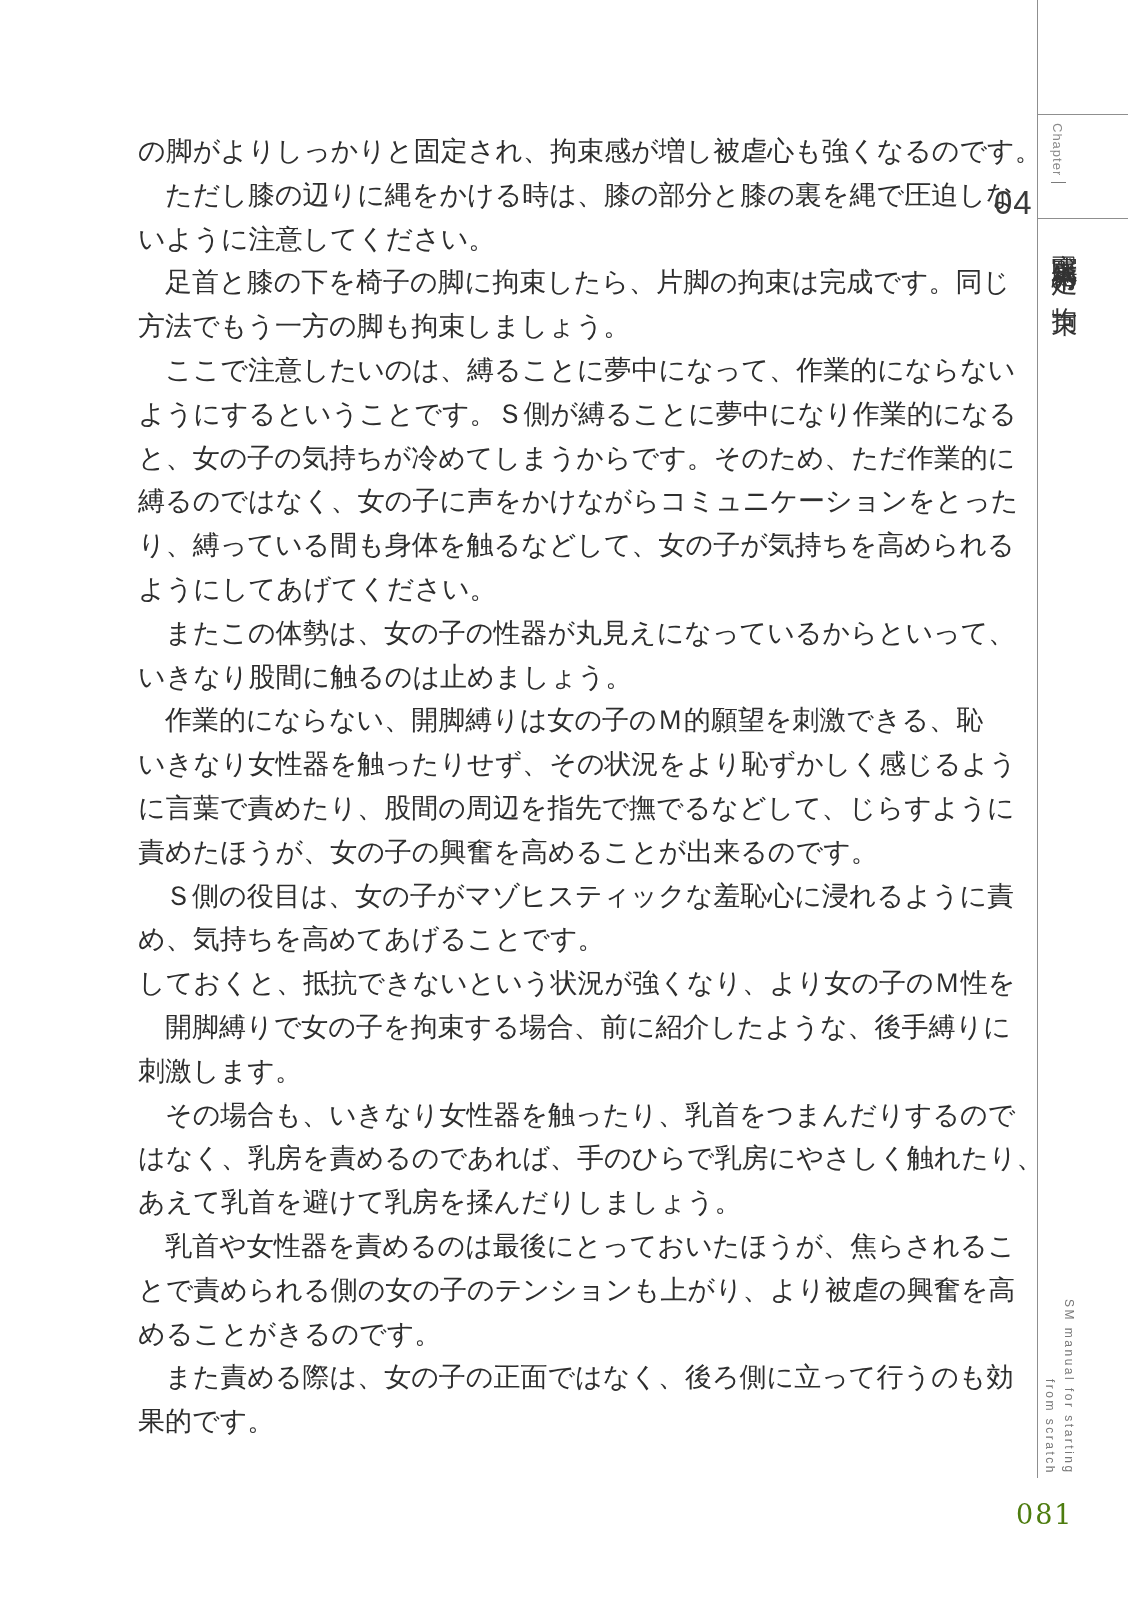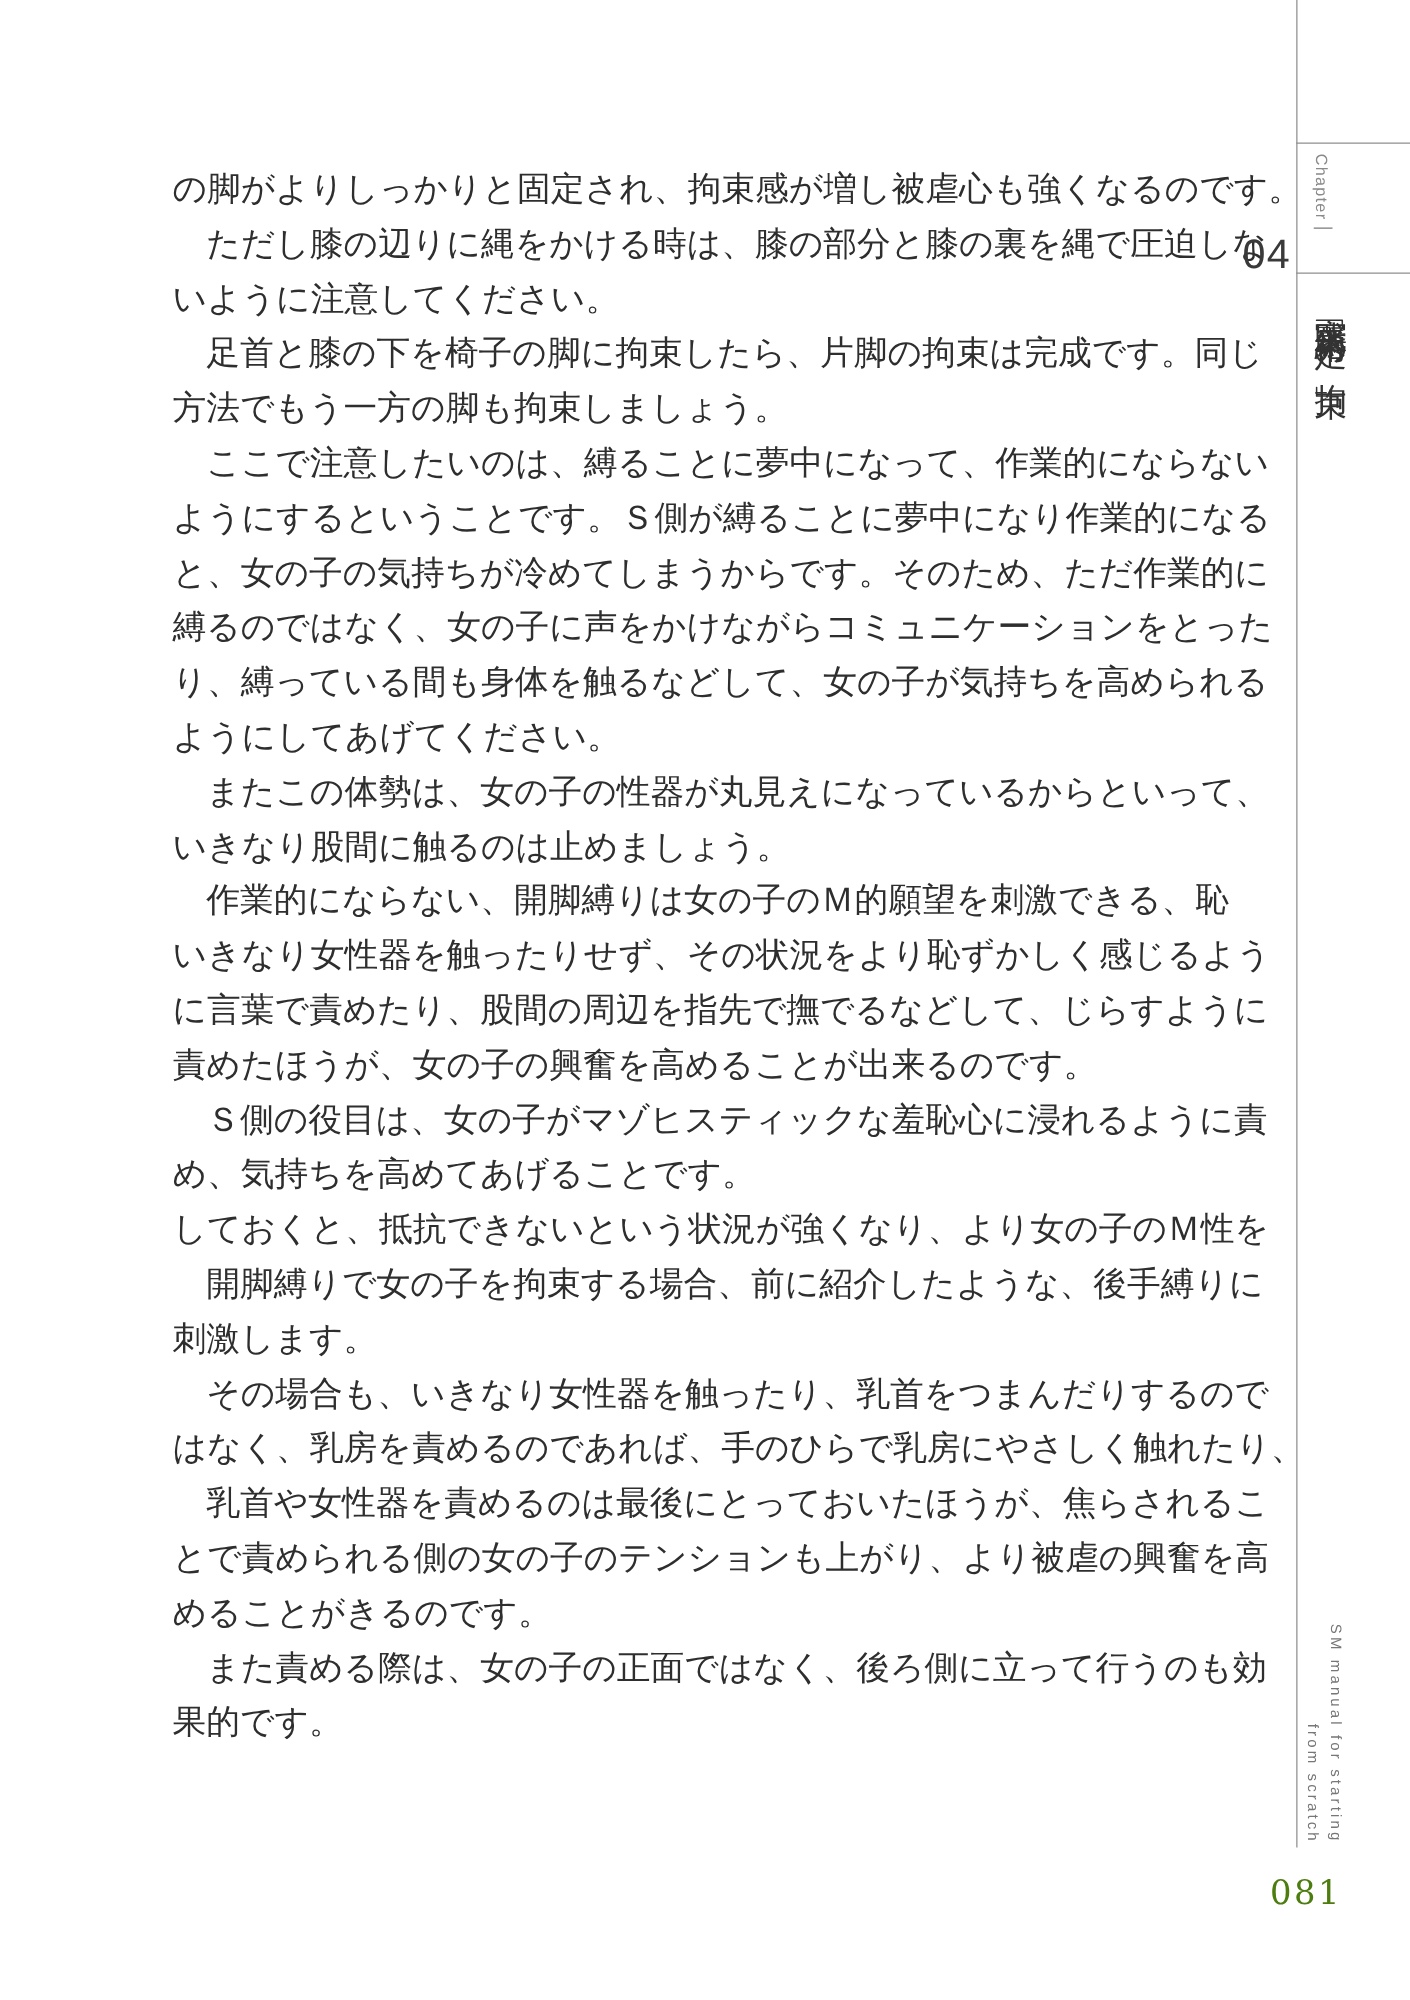--- a/index.html
+++ b/index.html
@@ -140,20 +140,21 @@
       <div class="tline">いきなり女性器を触ったりせず、その状況をより恥ずかしく感じるよう</div>
       <div class="tline">に言葉で責めたり、股間の周辺を指先で撫でるなどして、じらすように</div>
       <div class="tline">責めたほうが、女の子の興奮を高めることが出来るのです。</div>
       <div class="tline">　Ｓ側の役目は、女の子がマゾヒスティックな羞恥心に浸れるように責</div>
       <div class="tline">め、気持ちを高めてあげることです。</div>
       <div class="tline">しておくと、抵抗できないという状況が強くなり、より女の子のＭ性を</div>
       <div class="tline">　開脚縛りで女の子を拘束する場合、前に紹介したような、後手縛りに</div>
       <div class="tline">刺激します。</div>
       <div class="tline">　その場合も、いきなり女性器を触ったり、乳首をつまんだりするので</div>
       <div class="tline">はなく、乳房を責めるのであれば、手のひらで乳房にやさしく触れたり、</div>
+      <div class="tline">あえて乳首を避けて乳房を揉んだりしましょう。</div>
       <div class="tline">　乳首や女性器を責めるのは最後にとっておいたほうが、焦らされるこ</div>
       <div class="tline">とで責められる側の女の子のテンションも上がり、より被虐の興奮を高</div>
       <div class="tline">めることがきるのです。</div>
       <div class="tline">　また責める際は、女の子の正面ではなく、後ろ側に立って行うのも効</div>
       <div class="tline">果的です。</div>
     </div>
 
   <div class="vline"></div>
   <div class="hrule hrule-top"></div>
 

